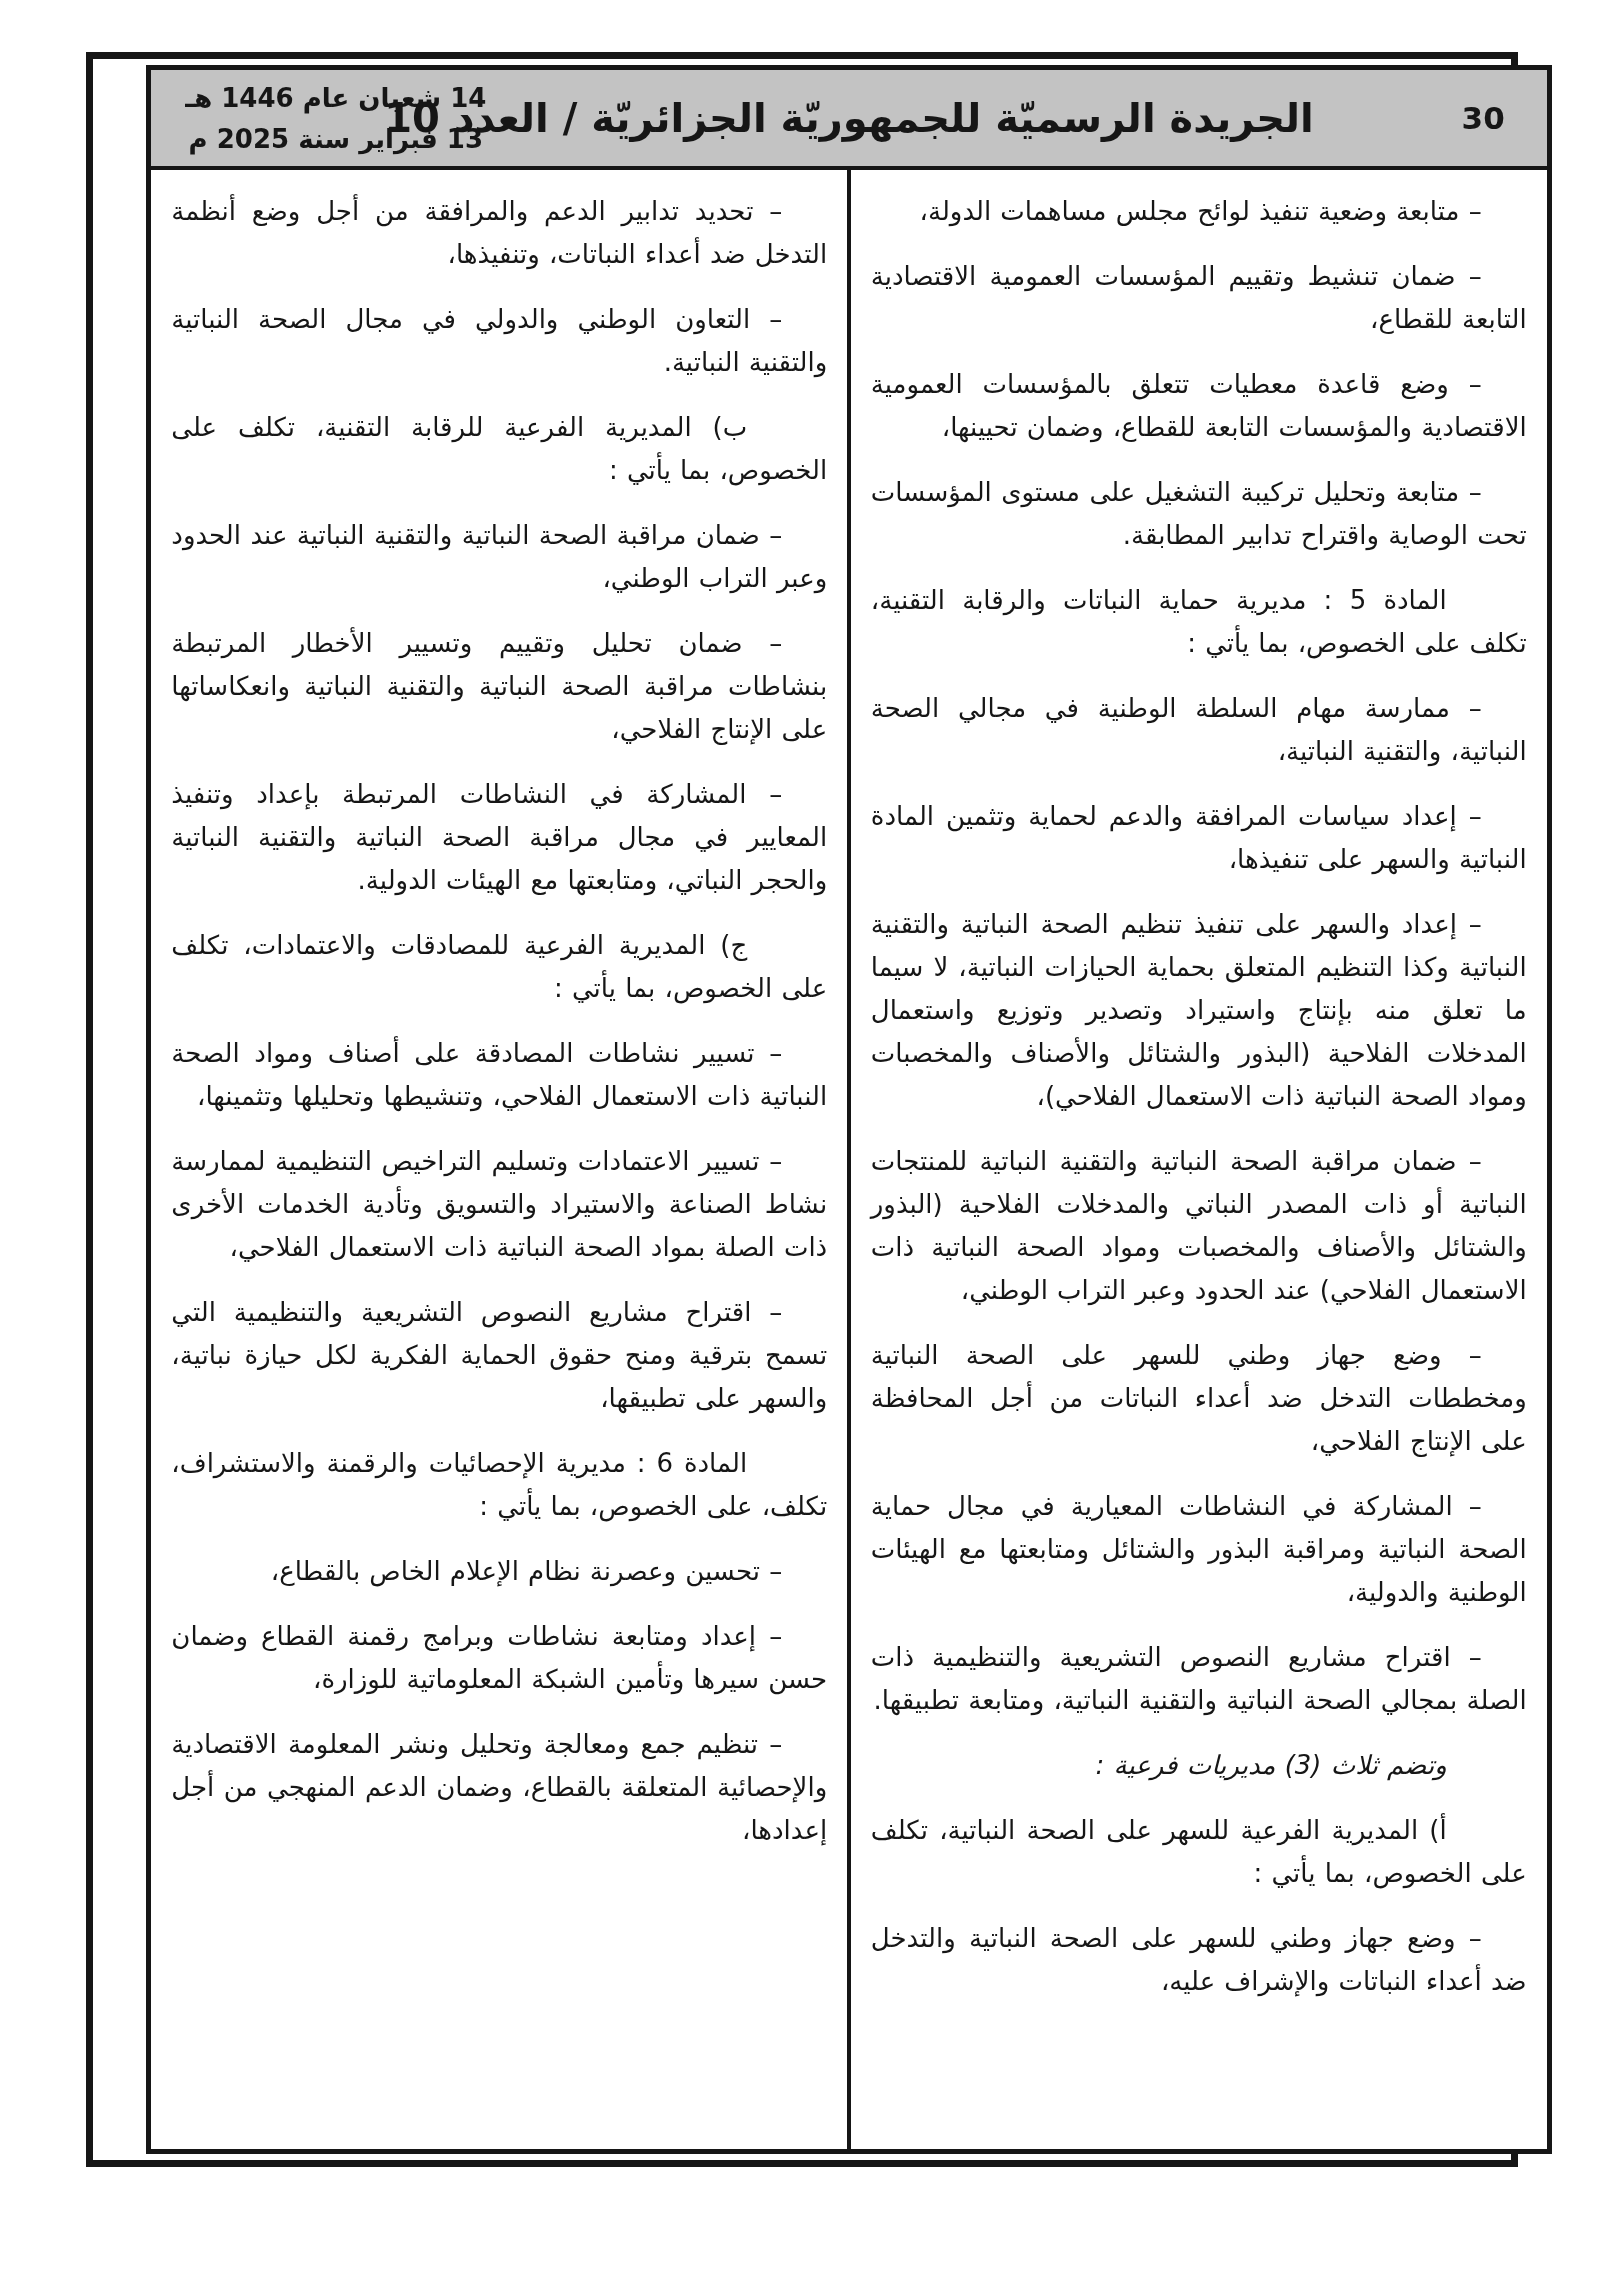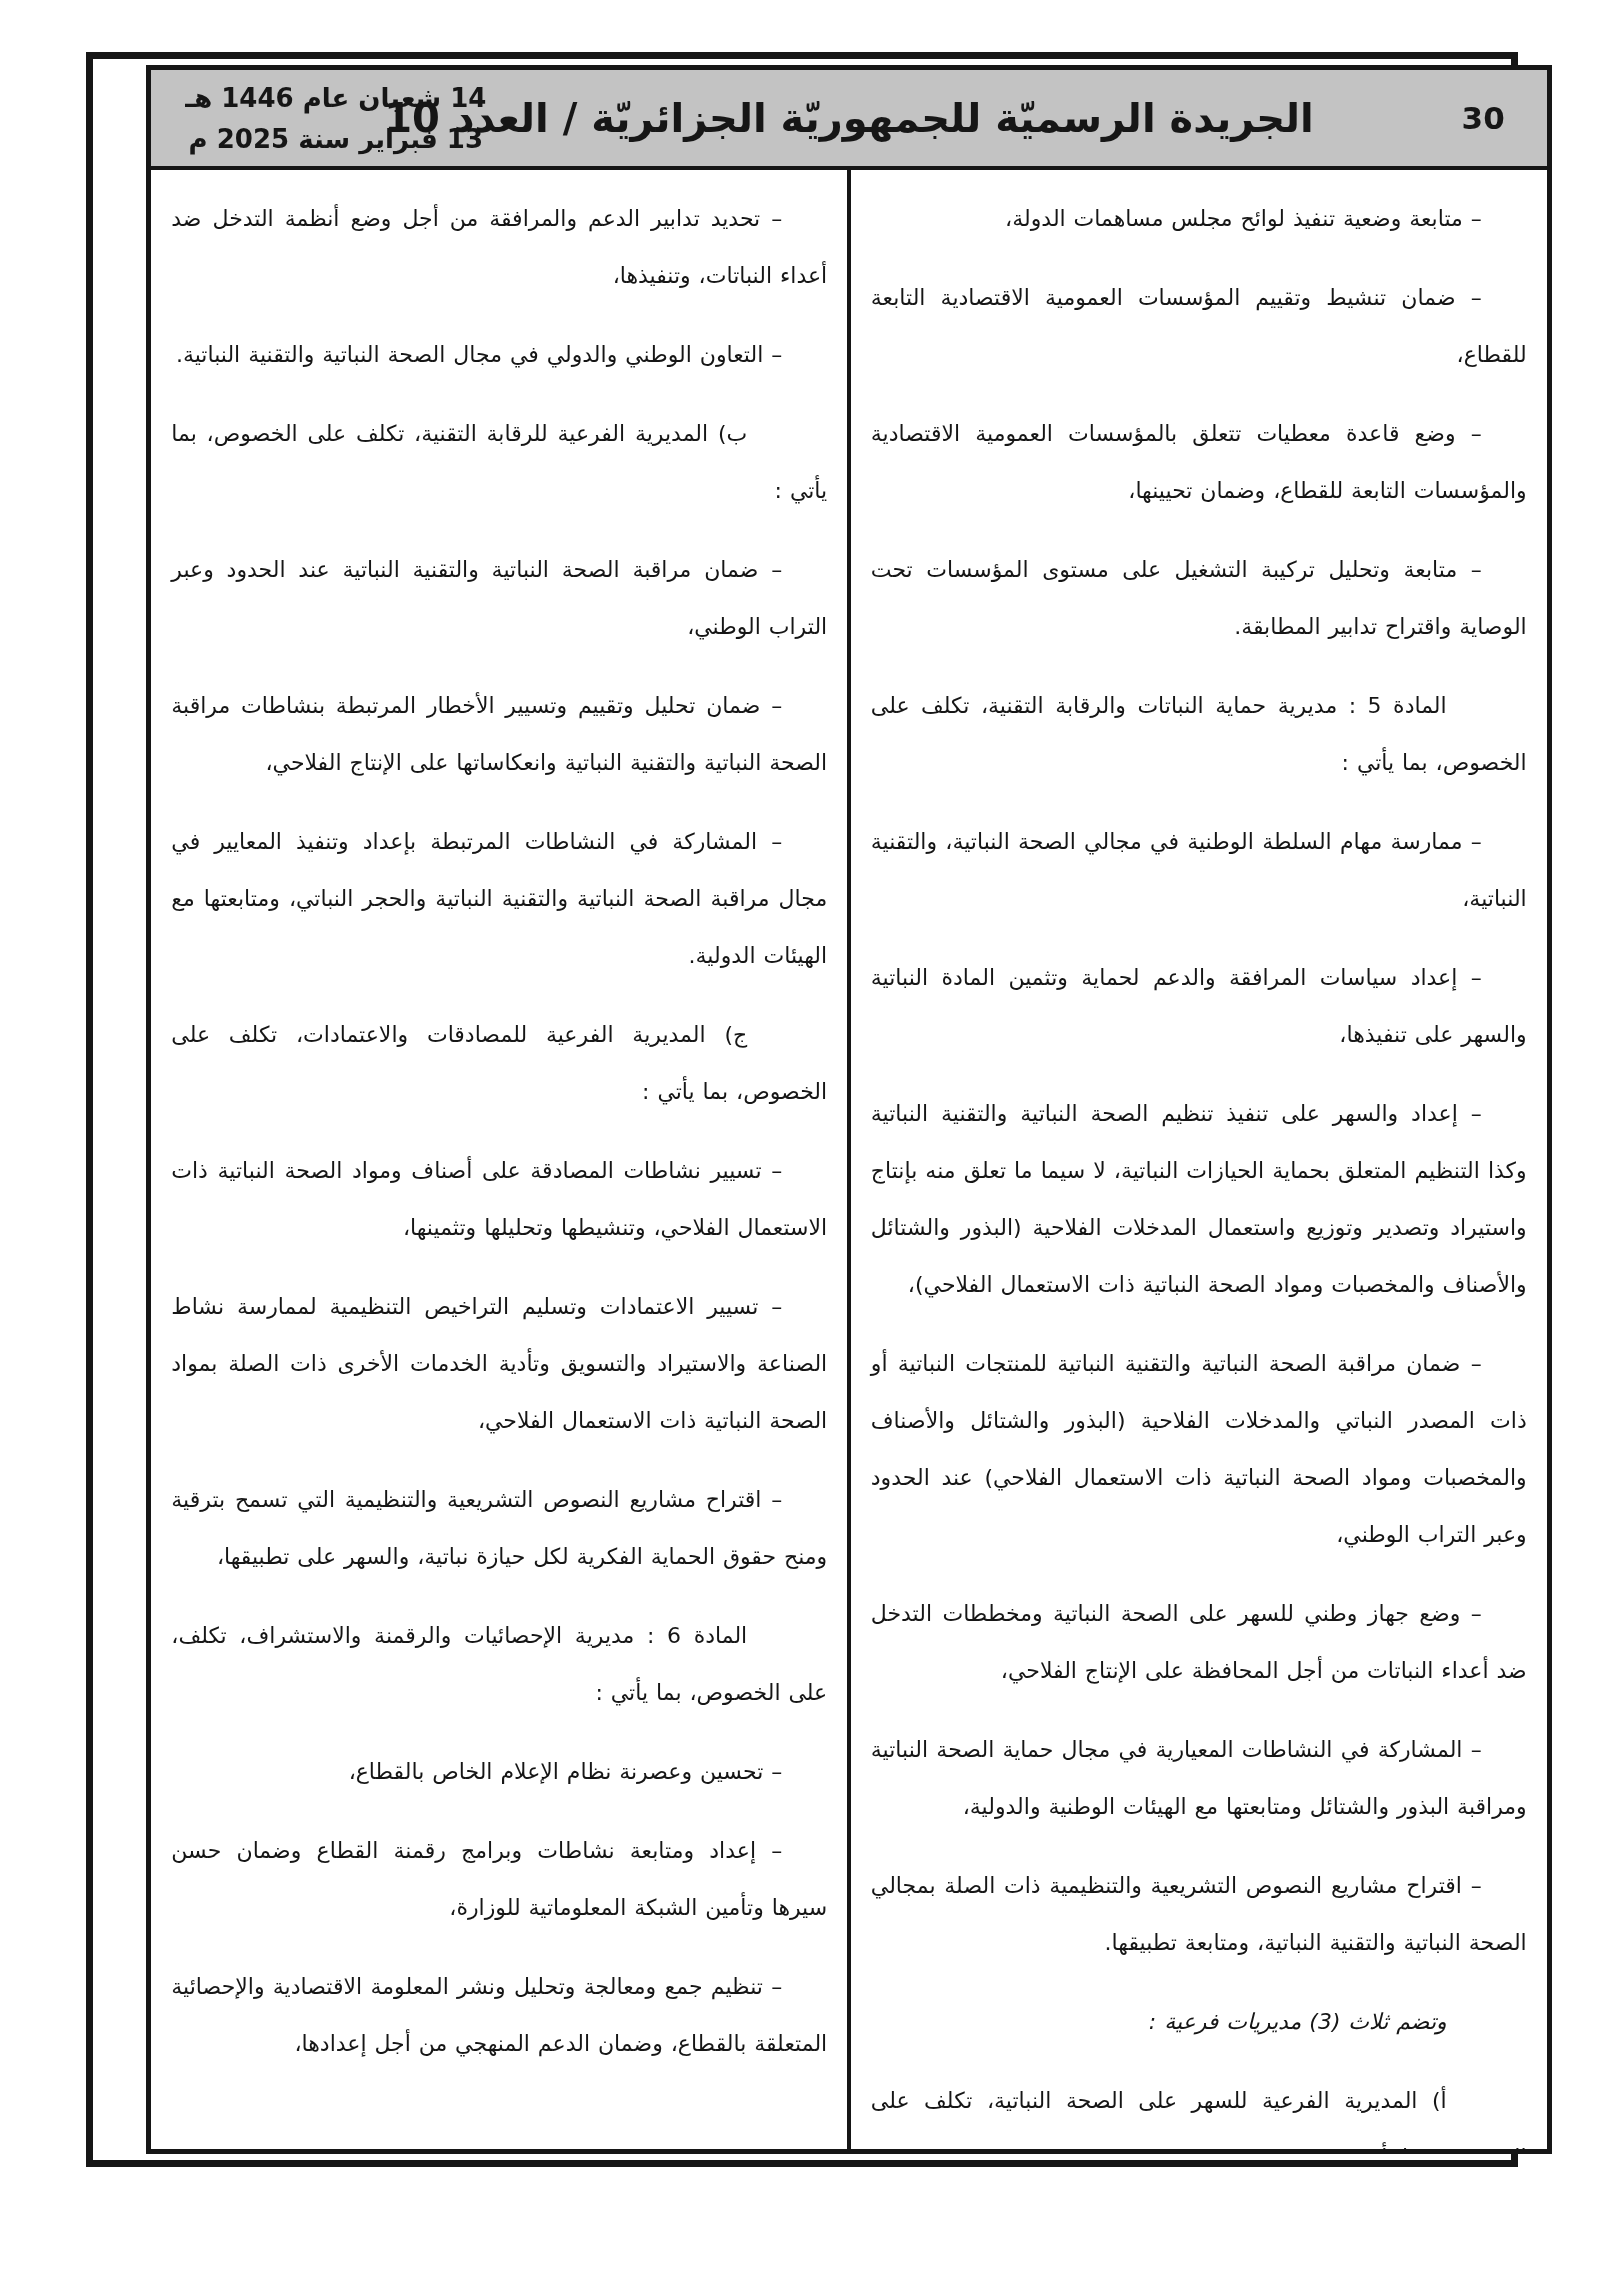--- a/index.html
+++ b/index.html
@@ -34,21 +34,21 @@
     font-weight:bold;font-size:31px;
   }
   .content{
     flex:1;display:flex;direction:rtl;overflow:hidden;background:#ffffff;
   }
   .col{
     flex:1 1 0;padding:20px 20px 0 20px;overflow:hidden;direction:rtl;
   }
   .divider{flex:none;width:3.6px;background:#161616;}
   .para{
-    margin:0 0 22px 0;font-size:22px;line-height:57px;
+    margin:0 0 22px 0;font-size:26px;line-height:43px;
     text-align:justify;direction:rtl;text-indent:45px;
     word-spacing:0.9px;
   }
   .para.heading{text-indent:80px;}
   .para.lead-in{text-indent:80px;font-style:italic;}
   .para b{font-weight:normal;}
 </style>
 </head>
 <body>
 

